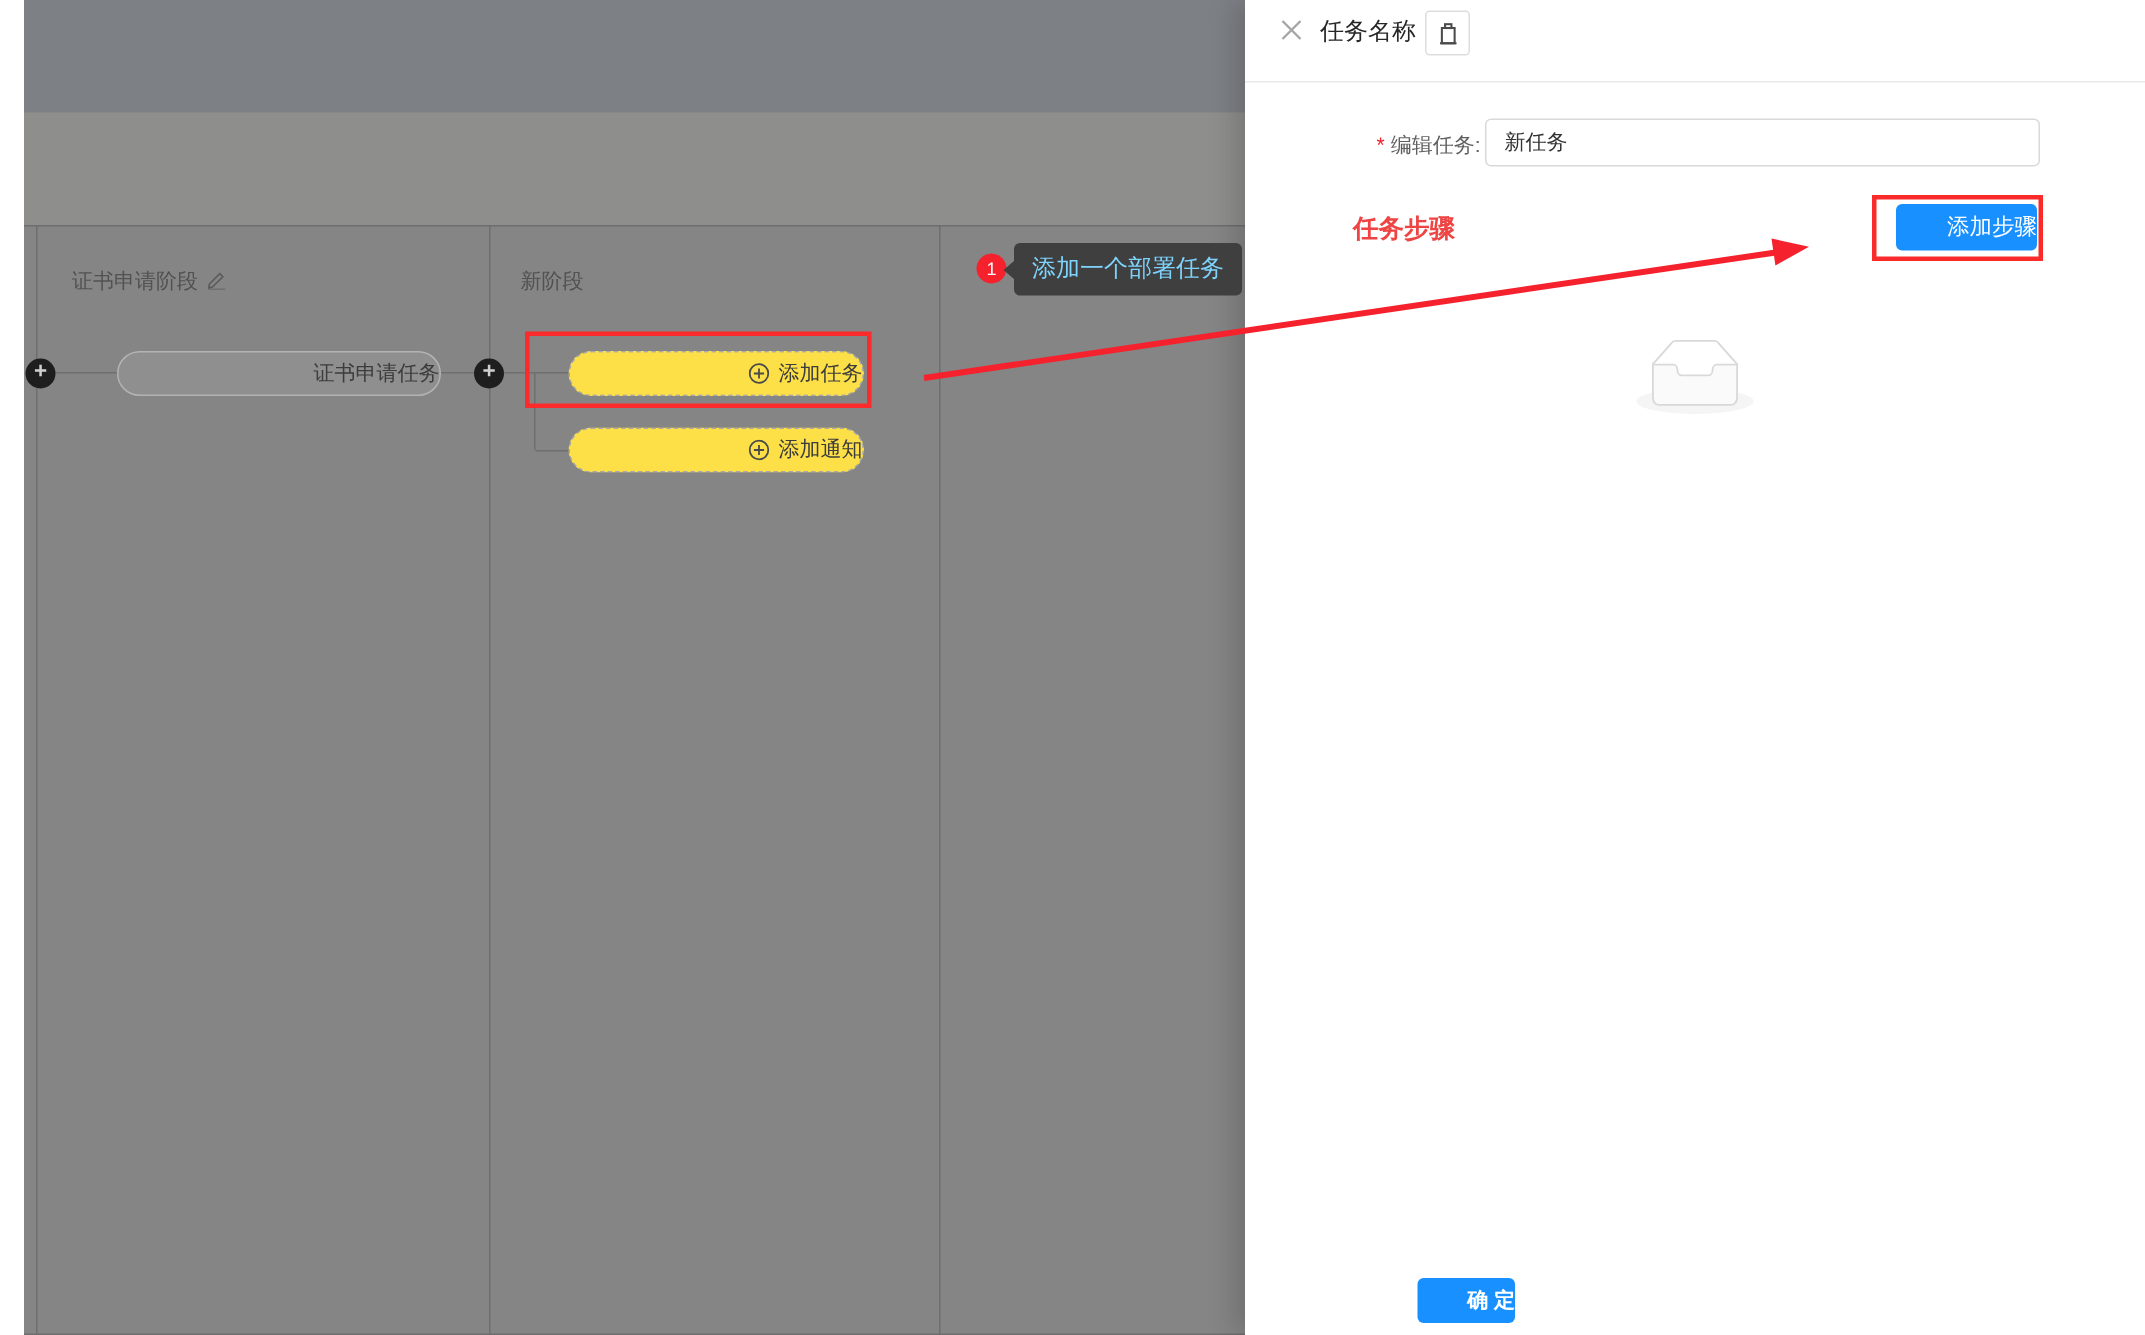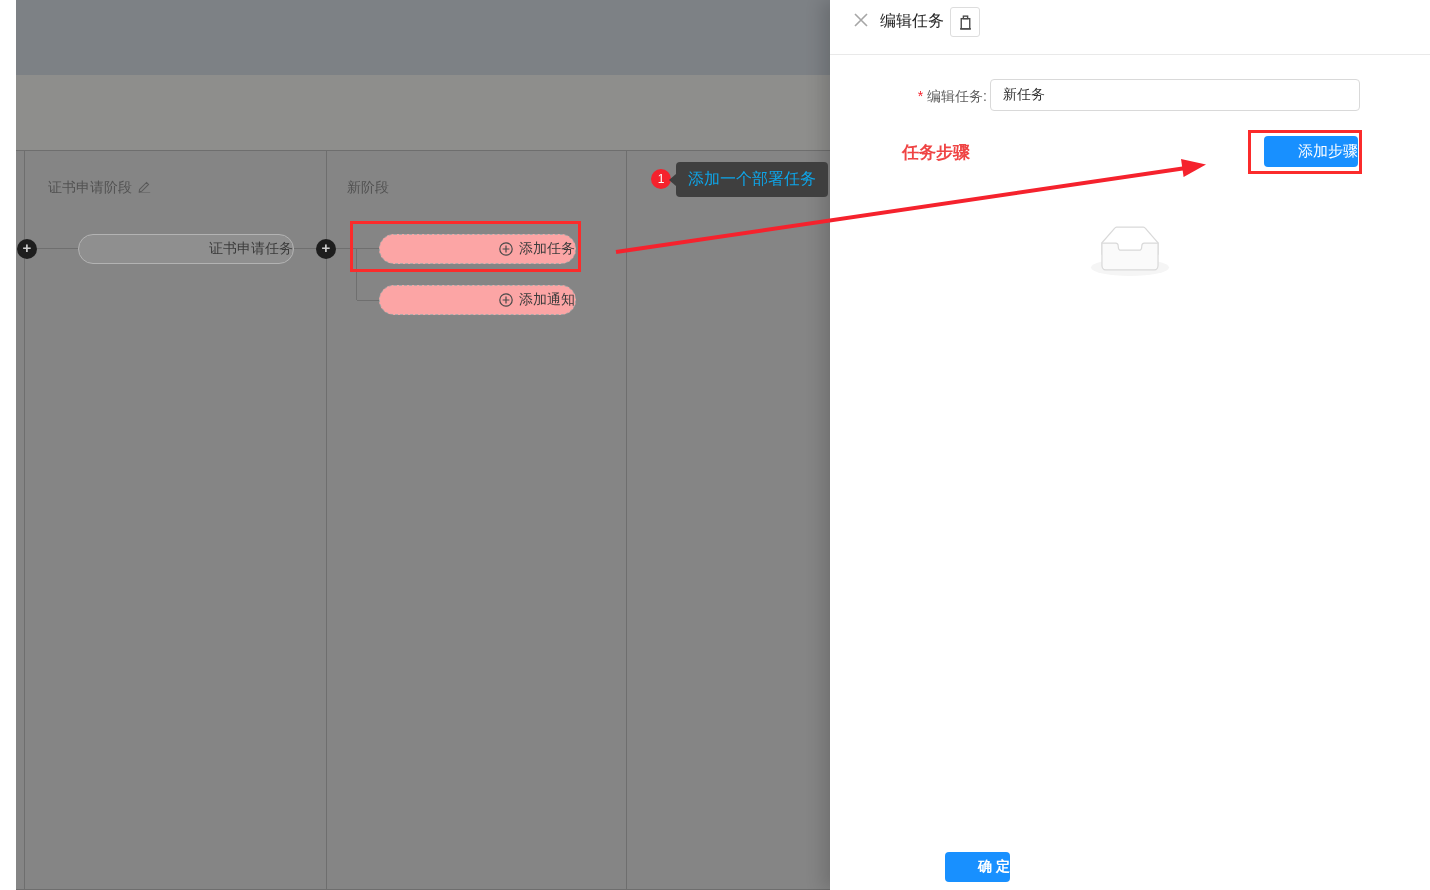--- a/index.html
+++ b/index.html
@@ -6,26 +6,26 @@
   html,body { width:1430px; height:890px; overflow:hidden;
     font-family:"Liberation Sans","DejaVu Sans",sans-serif; }
   #stagebg { position:absolute; left:16px; top:0; width:830px; height:890px; background:#858585; }
   .topbar   { position:absolute; left:0; top:0;   width:830px; height:75px; background:#7d8185; }
   .toolbar  { position:absolute; left:0; top:75px; width:830px; height:75px; background:#8e8e8c; }
   .pipeline { position:absolute; left:0; top:150px; width:830px; height:740px; background:#858585; border-top:1px solid #6e6e6e; border-bottom:1px solid #6e6e6e; }
   .col-border { position:absolute; top:150px; width:1px; height:740px; background:#6e6e6e; }
   .stage-title { position:absolute; top:179px; font-size:14px; color:#525252; display:flex; align-items:center; gap:6px; }
   .pill { position:absolute; height:30px; border-radius:15px; display:flex; align-items:center; justify-content:flex-end; font-size:14px; color:#3c3c3c; gap:6px; }
   .pill-solid { background:#8f8f8f; border:1px solid #b3b3b3; }
-  .pill-dashed { background:#fca5a5; border:1px dashed #a9a9a9; }
+  .pill-dashed { background:#fde047; border:1px dashed #a9a9a9; }
   .plus-circle { position:absolute; width:20px; height:20px; border-radius:50%; background:#1e1e1e; color:#cfcfcf; font-size:15px; line-height:18px; text-align:center; font-weight:bold; }
   .h-line { position:absolute; height:1px; background:#6f6f6f; }
   .v-line { position:absolute; width:1px; background:#6f6f6f; }
   .badge { position:absolute; left:635px; top:169px; width:20px; height:20px; border-radius:50%; background:#f5222d; color:#fff; font-size:12px; display:flex; align-items:center; justify-content:center; z-index:30; }
-  .tooltip { position:absolute; left:660px; top:162px; height:35px; padding:0 12px; background:#3f3f3f; color:#0ea5e9; font-size:16px; border-radius:4px; display:flex; align-items:center; z-index:30; }
+  .tooltip { position:absolute; left:660px; top:162px; height:35px; padding:0 12px; background:#3f3f3f; color:#7dd3fc; font-size:16px; border-radius:4px; display:flex; align-items:center; z-index:30; }
   .tooltip:before { content:""; position:absolute; left:-7px; top:50%; margin-top:-6px; border:6px solid transparent; border-right:7px solid #3f3f3f; border-left:none; }
   .red-rect { position:absolute; border:3px solid #fb2b2b; z-index:40; background:transparent; }
   #red-rect-left  { left:350px; top:221px; width:231px; height:51px; }
   #red-rect-right { left:1248px; top:130px; width:114px; height:44px; }
   #arrow-overlay { position:absolute; left:0; top:0; width:1430px; height:890px; z-index:45; pointer-events:none; }
   .drawer { position:absolute; left:830px; top:0; width:600px; height:890px; background:#ffffff; box-shadow:-8px 0 16px rgba(0,0,0,0.15); }
   .drawer-header { position:absolute; left:0; top:0; width:600px; height:55px; border-bottom:1px solid #e9e9e9; }
   .close-icon { position:absolute; left:23px; top:12px; width:18px; height:18px; cursor:pointer; }
   .drawer-title { position:absolute; left:50px; top:11px; font-size:16px; color:#262626; }
   .trash-btn { position:absolute; left:120px; top:7px; width:30px; height:30px; border:1px solid #ddd; border-radius:3px; background:#fff; display:flex; align-items:center; justify-content:center; cursor:pointer; }
@@ -103,21 +103,21 @@
   </div>
 </div>
 
 <div class="drawer">
   <div class="drawer-header">
     <span class="close-icon">
       <svg width="16" height="16" viewBox="0 0 16 16">
           <path d="M2 2 L14 14 M14 2 L2 14" stroke="#a6a6a6" stroke-width="1.6"></path>
         </svg>
     </span>
-    <span class="drawer-title">编辑任务</span>
+    <span class="drawer-title">任务名称</span>
     <button class="trash-btn">
       <span style="display:flex">
         <svg width="17" height="17" viewBox="0 0 20 20" fill="none" stroke="#4a4a4a" stroke-width="1.6">
           <rect x="7.5" y="2.5" width="5" height="3"></rect>
           <rect x="5" y="5.5" width="10" height="12"></rect>
           <path d="M3.5 17.5h13"></path>
         </svg>
       </span>
     </button>
   </div>

